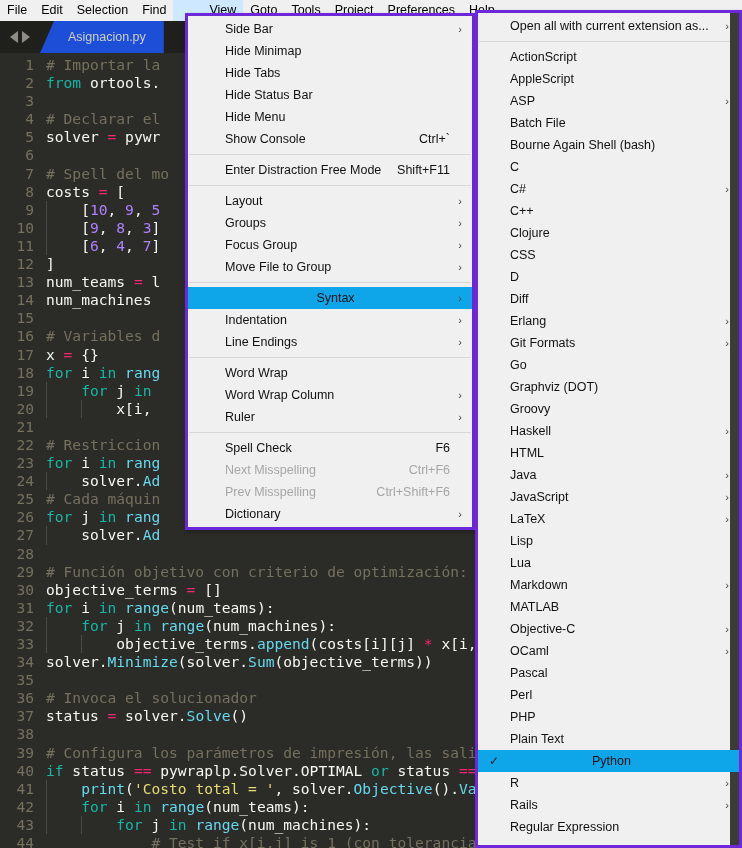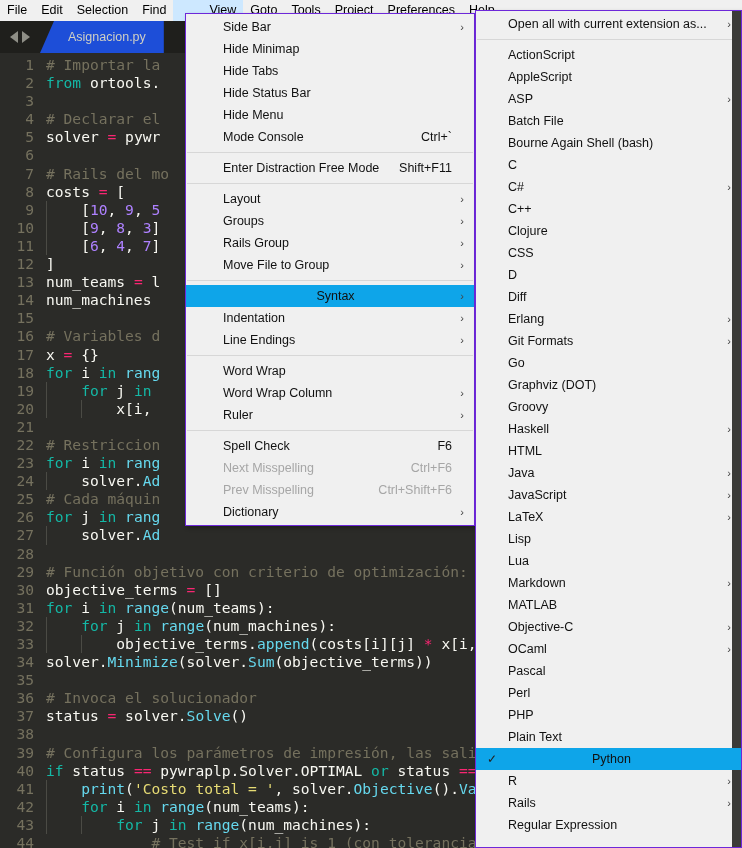--- a/index.html
+++ b/index.html
@@ -90,21 +90,21 @@
   .c-txt  { color: #f8f8f2; }
   .indent-guide {
     position: absolute; top: 0; width: 1px; height: 18.1px;
     background: #4b4b45;
   }
 
   
   .menu {
     position: absolute;
     background: #f0f0f0;
-    border: 1px solid #6d28d9;
+    border: 3px solid #6d28d9;
     box-shadow: 2px 2px 4px rgba(0,0,0,0.28);
     font-size: 12.5px;
     color: #111;
     z-index: 40;
     padding: 2px 0;
   }
   #view-menu { left: 185px; top: 13px; width: 290px; }
   #syntax-menu { left: 475px; top: 10px; width: 267px; height: 838px; padding: 2px 0 7px 0; }
 
   .mi {
@@ -170,21 +170,21 @@
       </div>
       <div class="tab">Asignacion.py</div>
     </div>
     <div class="codearea" id="codearea">
         <div class="coderow"><span class="gutter">1</span><span class="code"><span class="c-com"># Importar la</span></span></div>
         <div class="coderow"><span class="gutter">2</span><span class="code"><span class="c-kw">from</span><span class="c-txt"> ortools.</span></span></div>
         <div class="coderow"><span class="gutter">3</span><span class="code"></span></div>
         <div class="coderow"><span class="gutter">4</span><span class="code"><span class="c-com"># Declarar el</span></span></div>
         <div class="coderow"><span class="gutter">5</span><span class="code"><span class="c-txt">solver </span><span class="c-op">=</span><span class="c-txt"> pywr</span></span></div>
         <div class="coderow"><span class="gutter">6</span><span class="code"></span></div>
-        <div class="coderow"><span class="gutter">7</span><span class="code"><span class="c-com"># Rails del mo</span></span></div>
+        <div class="coderow"><span class="gutter">7</span><span class="code"><span class="c-com"># Spell del mo</span></span></div>
         <div class="coderow"><span class="gutter">8</span><span class="code"><span class="c-txt">costs </span><span class="c-op">=</span><span class="c-txt"> [</span></span></div>
         <div class="coderow"><span class="gutter">9</span><span class="code"><span class="c-txt">    [</span><span class="c-num">10</span><span class="c-txt">, </span><span class="c-num">9</span><span class="c-txt">, </span><span class="c-num">5</span></span><span class="indent-guide" style="left: 46px;"></span></div>
         <div class="coderow"><span class="gutter">10</span><span class="code"><span class="c-txt">    [</span><span class="c-num">9</span><span class="c-txt">, </span><span class="c-num">8</span><span class="c-txt">, </span><span class="c-num">3</span><span class="c-txt">]</span></span><span class="indent-guide" style="left: 46px;"></span></div>
         <div class="coderow"><span class="gutter">11</span><span class="code"><span class="c-txt">    [</span><span class="c-num">6</span><span class="c-txt">, </span><span class="c-num">4</span><span class="c-txt">, </span><span class="c-num">7</span><span class="c-txt">]</span></span><span class="indent-guide" style="left: 46px;"></span></div>
         <div class="coderow"><span class="gutter">12</span><span class="code"><span class="c-txt">]</span></span></div>
         <div class="coderow"><span class="gutter">13</span><span class="code"><span class="c-txt">num_teams </span><span class="c-op">=</span><span class="c-txt"> l</span></span></div>
         <div class="coderow"><span class="gutter">14</span><span class="code"><span class="c-txt">num_machines</span></span></div>
         <div class="coderow"><span class="gutter">15</span><span class="code"></span></div>
         <div class="coderow"><span class="gutter">16</span><span class="code"><span class="c-com"># Variables d</span></span></div>
         <div class="coderow"><span class="gutter">17</span><span class="code"><span class="c-txt">x </span><span class="c-op">=</span><span class="c-txt"> {}</span></span></div>
@@ -229,39 +229,39 @@
       <div class="mi ">
         <span class="label">Hide Tabs</span>
       </div>
       <div class="mi ">
         <span class="label">Hide Status Bar</span>
       </div>
       <div class="mi ">
         <span class="label">Hide Menu</span>
       </div>
       <div class="mi ">
-        <span class="label">Mode Console</span>
+        <span class="label">Show Console</span>
         <span class="accel">Ctrl+`</span>
       </div>
       <div class="sep"></div>
       <div class="mi ">
         <span class="label">Enter Distraction Free Mode</span>
         <span class="accel">Shift+F11</span>
       </div>
       <div class="sep"></div>
       <div class="mi ">
         <span class="label">Layout</span>
         <span class="chev">›</span>
       </div>
       <div class="mi ">
         <span class="label">Groups</span>
         <span class="chev">›</span>
       </div>
       <div class="mi ">
-        <span class="label">Rails Group</span>
+        <span class="label">Focus Group</span>
         <span class="chev">›</span>
       </div>
       <div class="mi ">
         <span class="label">Move File to Group</span>
         <span class="chev">›</span>
       </div>
       <div class="sep"></div>
       <div class="mi  hl">
         <span class="label">Syntax</span>
         <span class="chev">›</span>

